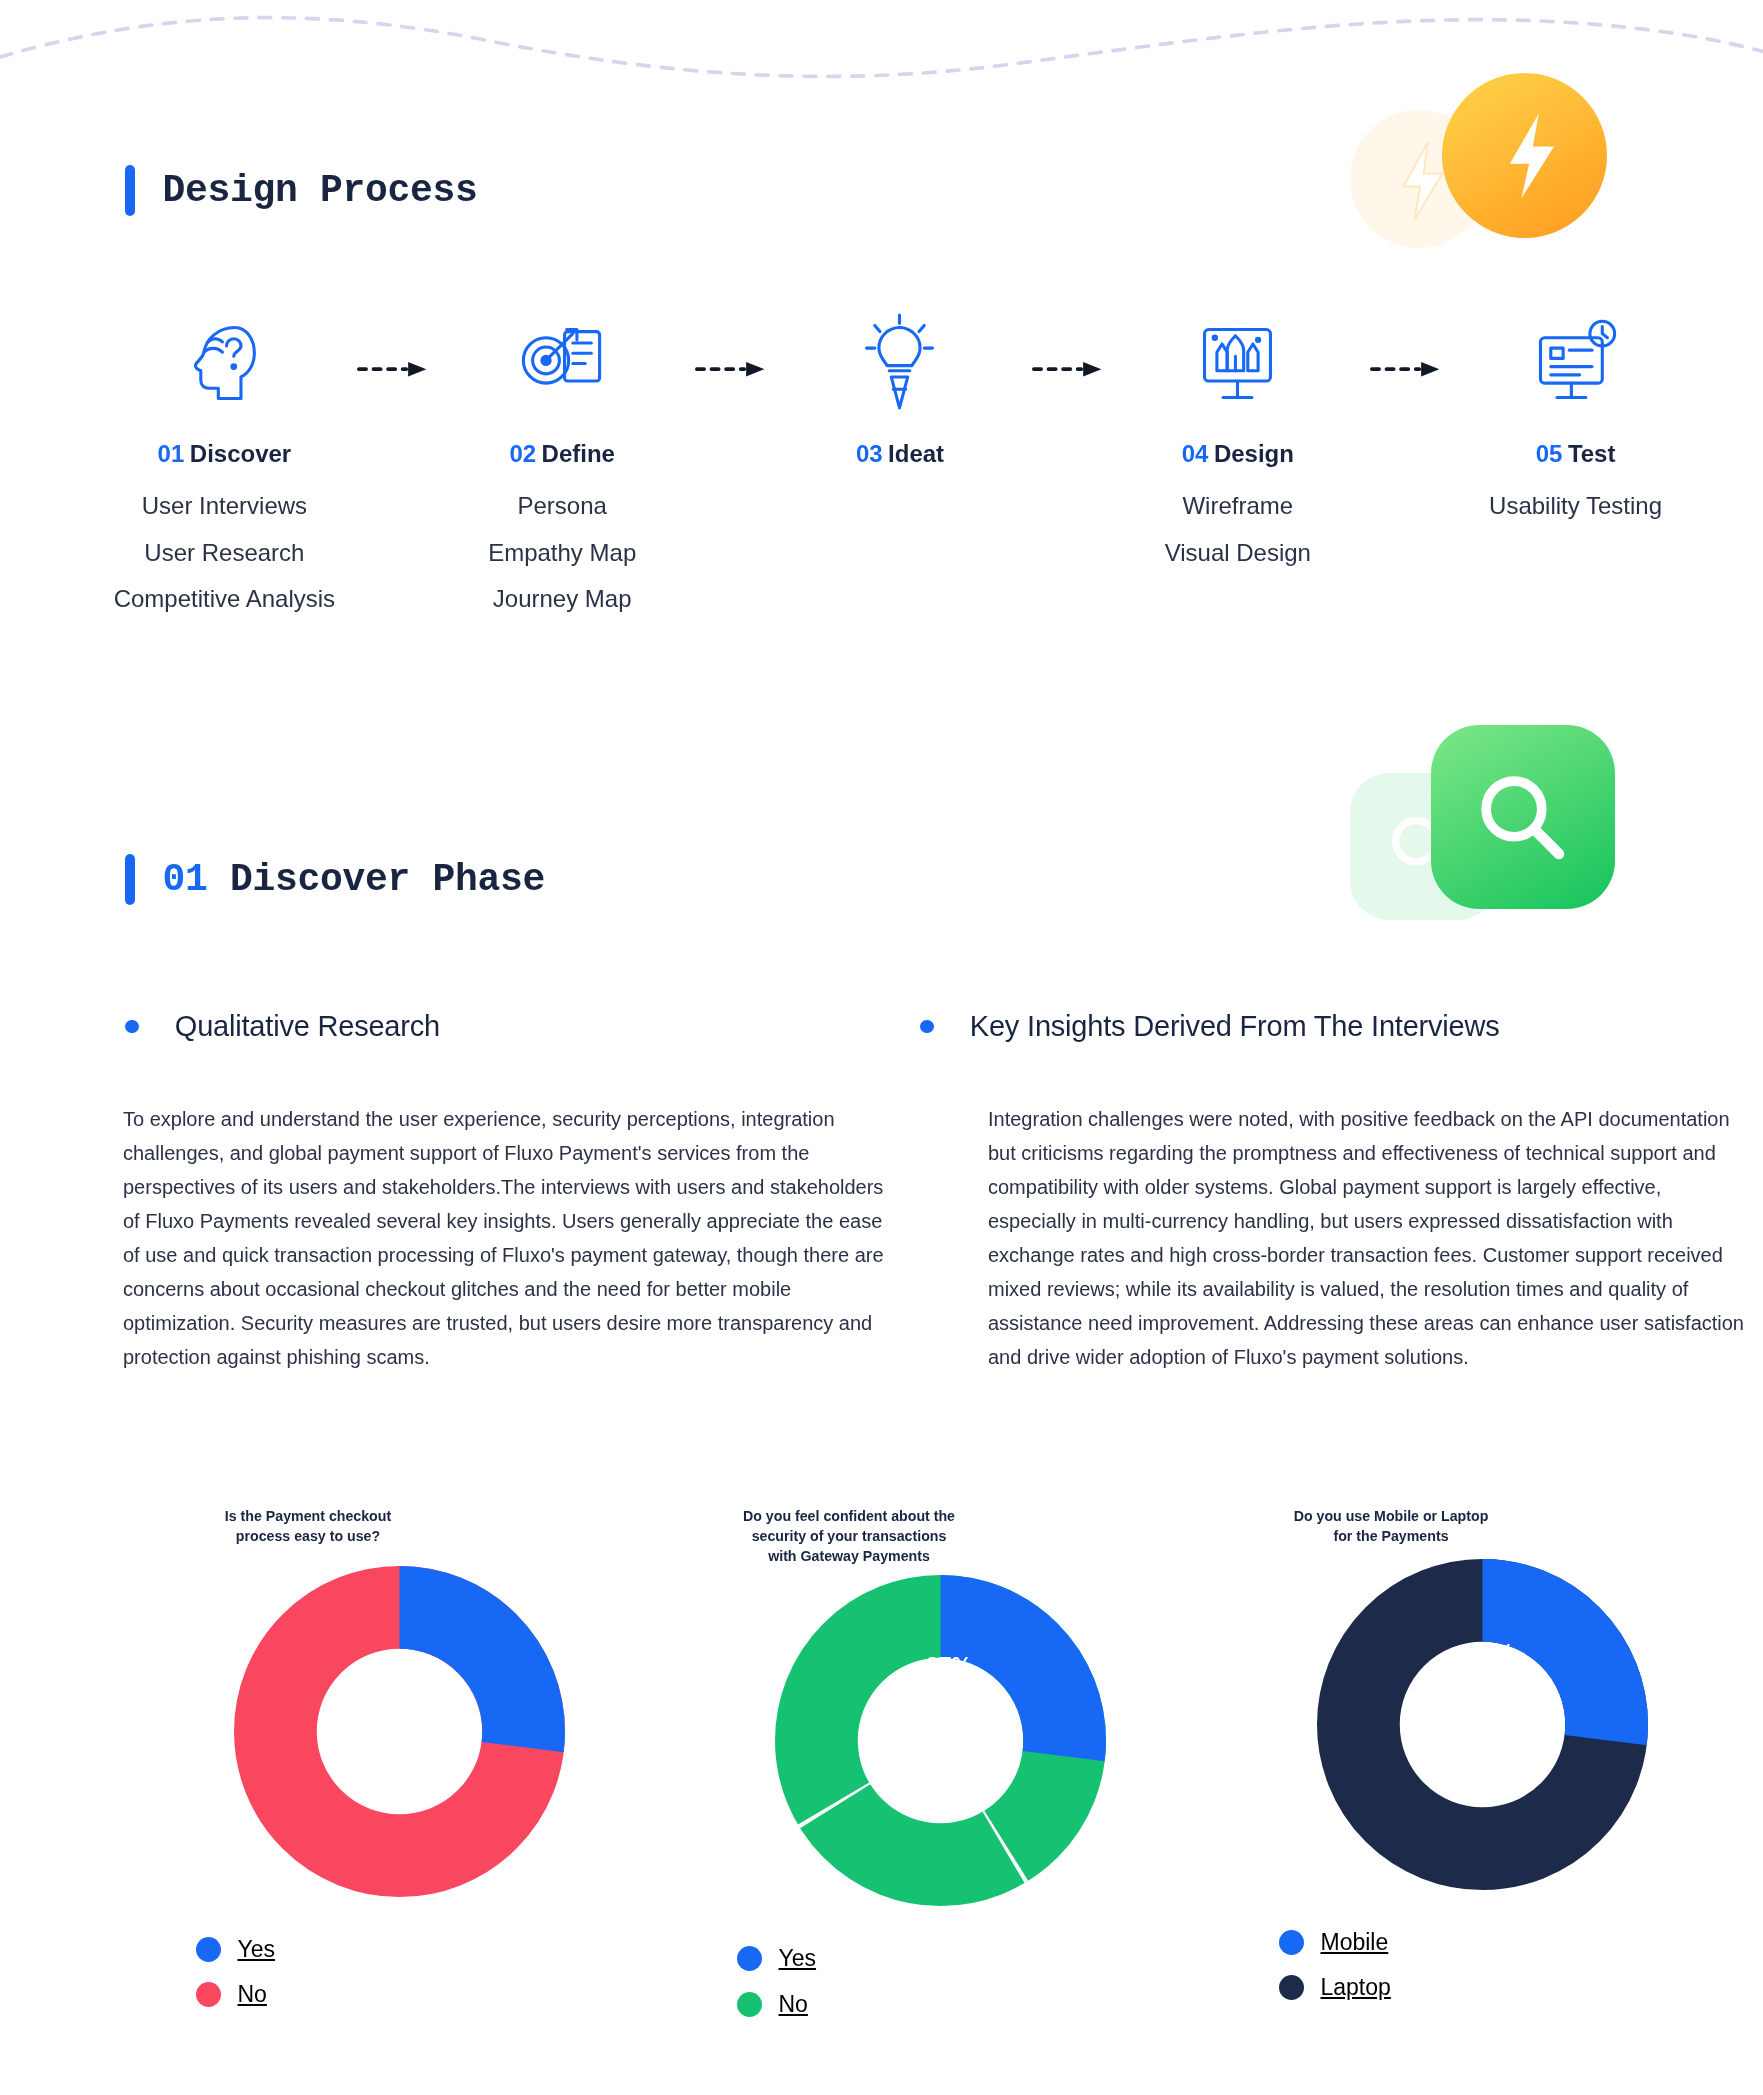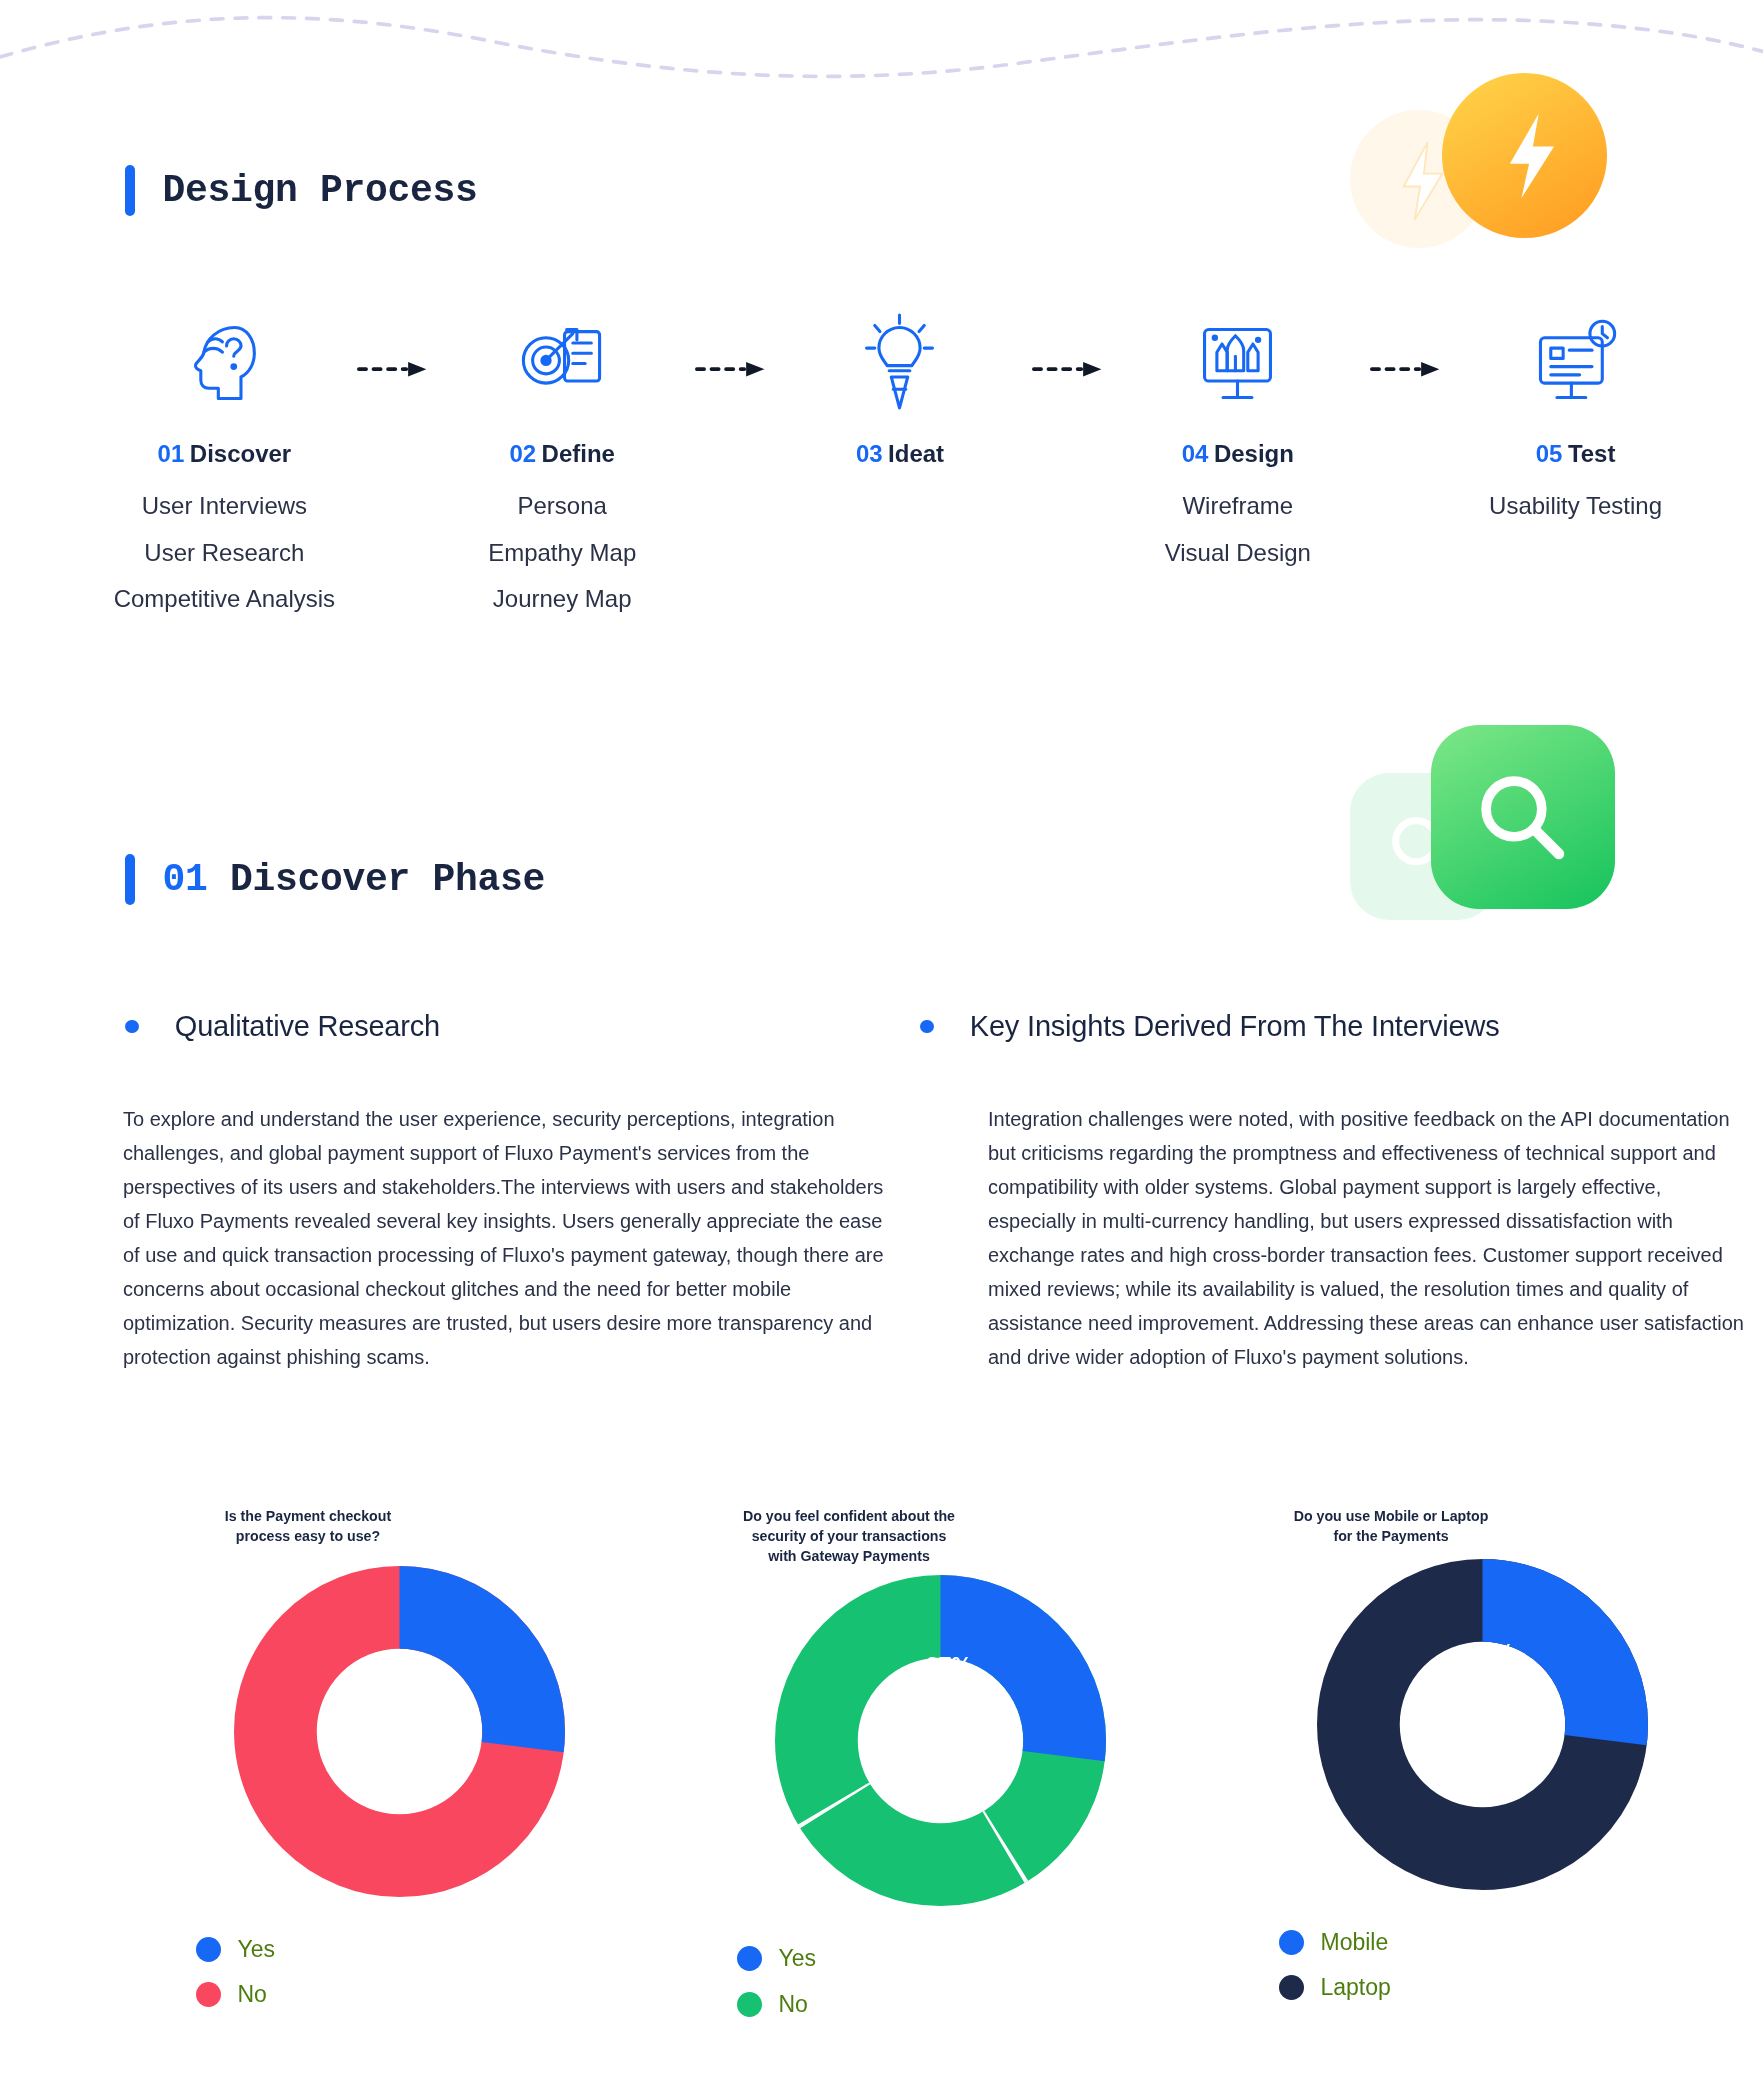--- a/index.html
+++ b/index.html
@@ -54,21 +54,21 @@
   #chart-1 { left: 592px; top: 1506px; }
   #chart-2 { left: 1134px; top: 1506px; }
   .chart-title { text-align: center; font-size: 14.2px; font-weight: bold; line-height: 20px; color: #192541; }
   .donut-wrap { margin-top: 20px; display: flex; justify-content: flex-end; position: relative; }
   .pct { position: absolute; font-size: 23px; font-weight: bold; color: #fff; }
   .pct-a { right: 134px; top: 87px; }
   .pct-b { left: 113px; top: 188px; }
   .legend { margin-top: 39px; padding-left: 145px; display: flex; flex-direction: column; gap: 18.4px; }
   .legend-row { display: flex; align-items: center; gap: 16.5px; }
   .sw { width: 25px; height: 25px; border-radius: 50%; }
-  .legend-row span { font-size: 23px; color: #4d7c0f; }
+  .legend-row span { font-size: 23px; color: #000000; text-decoration: underline; }
 </style>
 </head>
 <body>
 
 <div class="page">
 
   <svg class="wave" viewBox="0 0 1920 110" preserveAspectRatio="none">
     <path d="M0 62 C 180 10, 340 8, 520 42 C 720 82, 900 96, 1100 70 C 1300 44, 1500 12, 1700 24 C 1820 31, 1880 46, 1920 56" fill="none" stroke="#d9d3ee" stroke-width="4" stroke-dasharray="13 13" stroke-linecap="round"></path>
   </svg>
 

